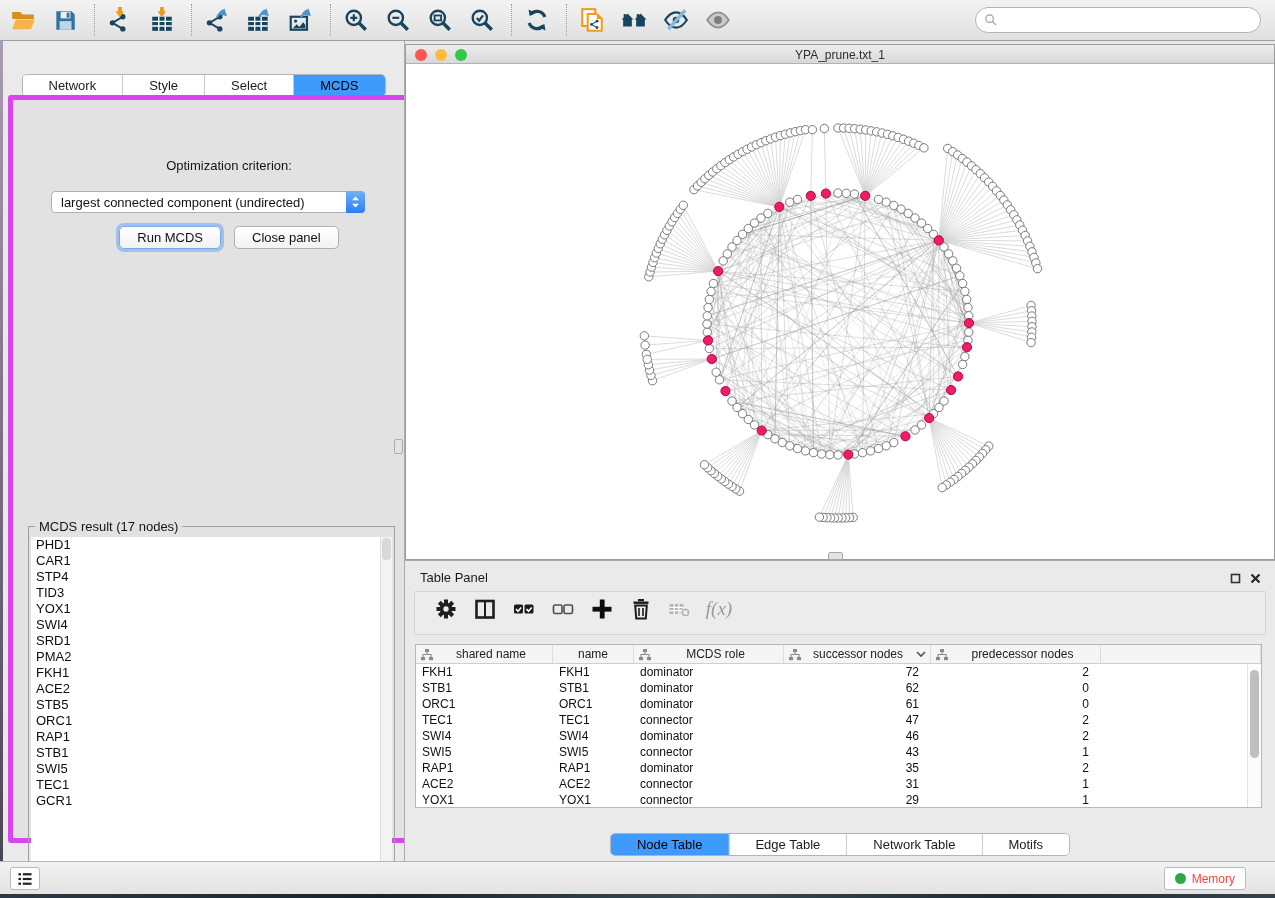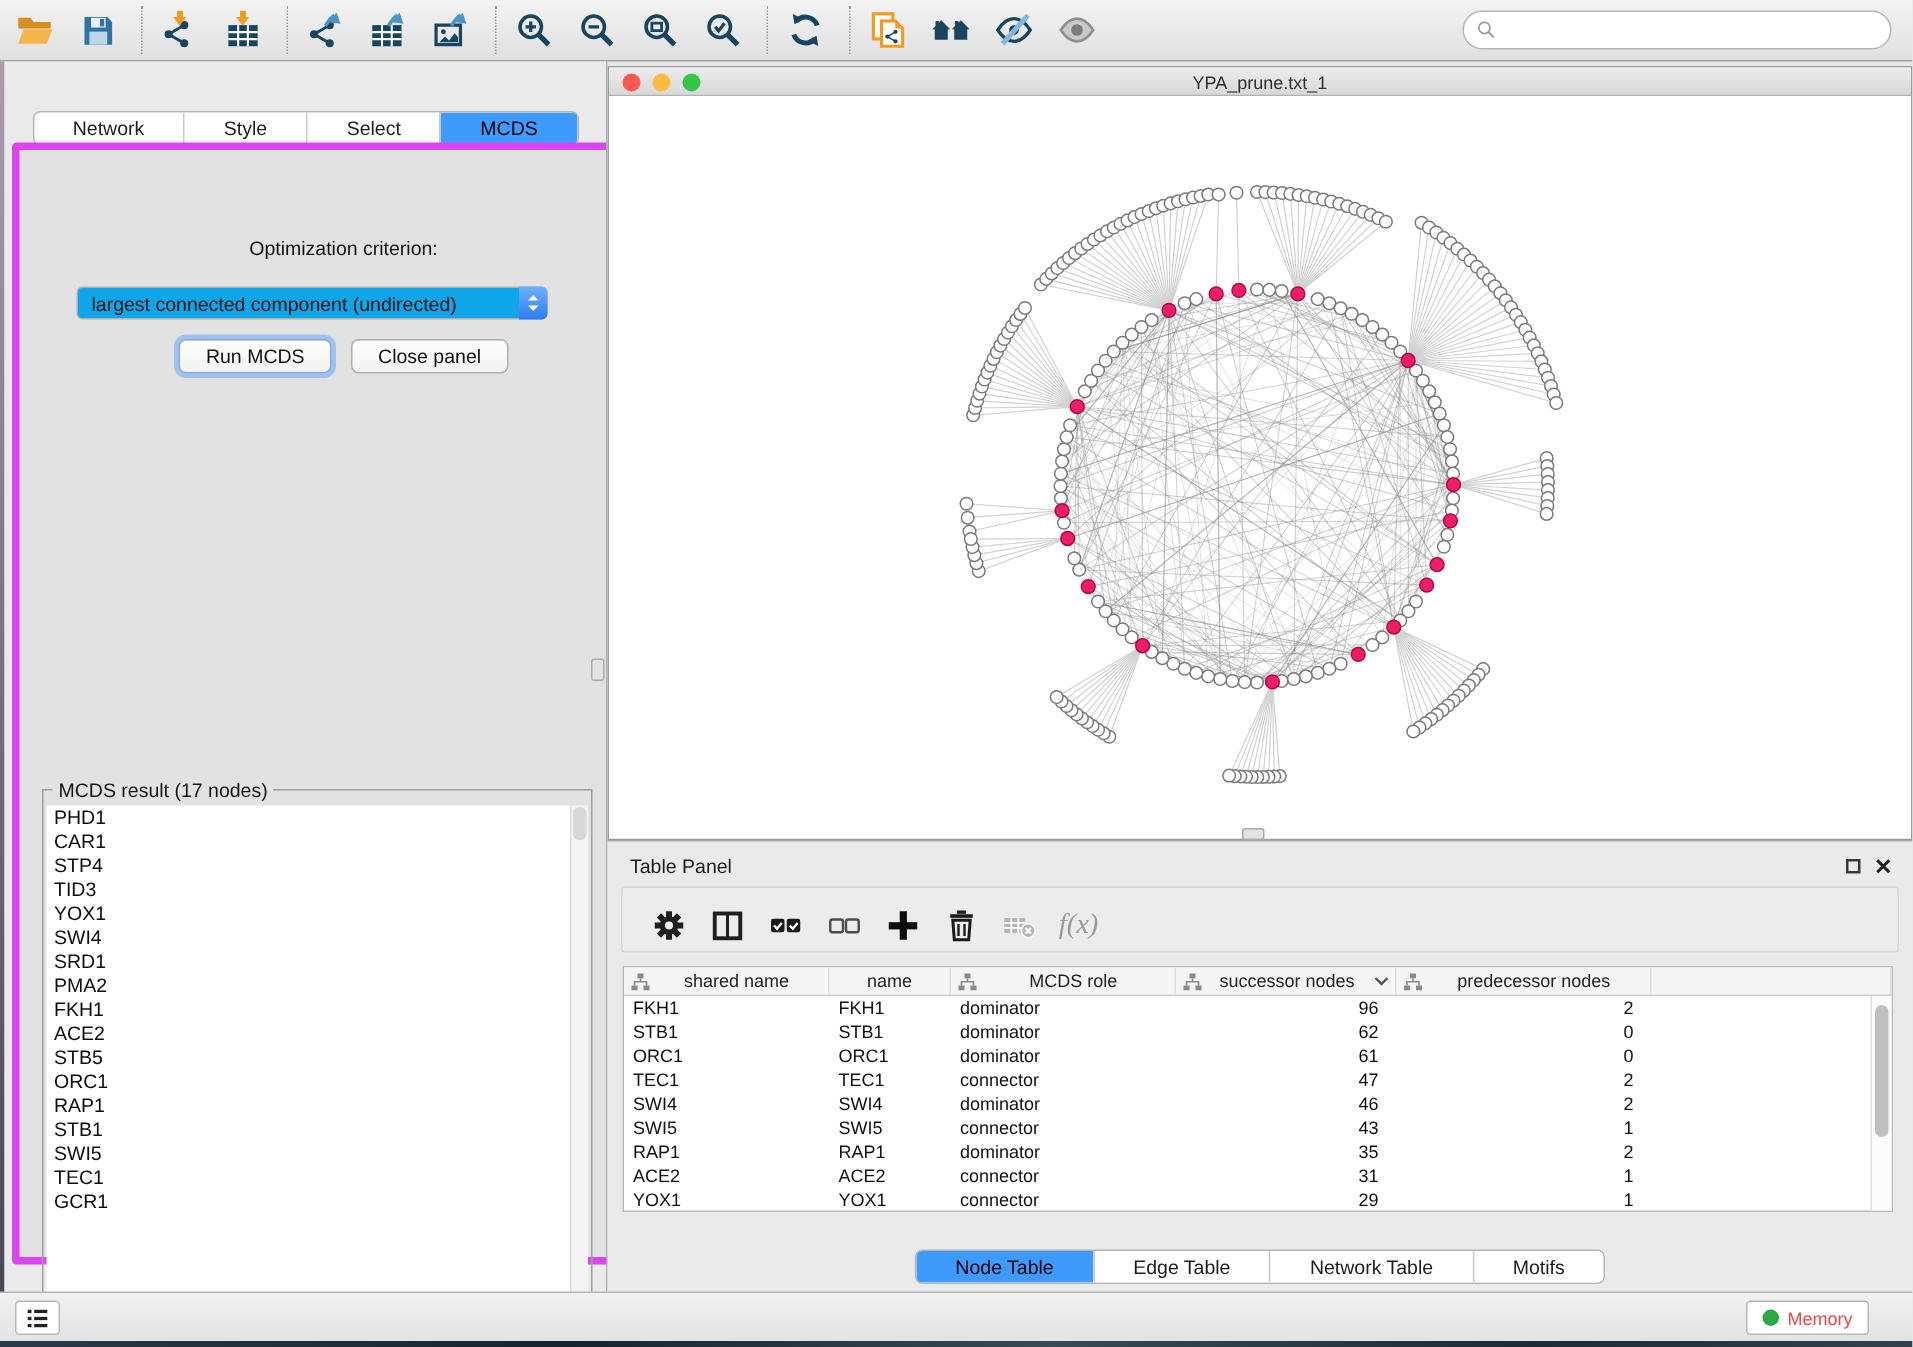--- a/index.html
+++ b/index.html
@@ -35,21 +35,21 @@
 
   .ctl-tabs { position:absolute; top:33px; left:50%; transform:translateX(-50%); }
   .seg-group { display:inline-flex; background:#fff; border:1px solid #b4b4b4; border-radius:5px; overflow:hidden; }
   .seg { padding:3px 26px; font-size:13px; color:#1c1c1c; background:#fff; border-left:1px solid #c9c9c9; white-space:nowrap; }
   .seg:first-child { border-left:none; }
   .seg.active { background:#3e9bfd; color:#000000; }
 
   .ctl-card { position:absolute; left:5px; top:54px; width:442px; height:748px;
     background:#e2e2e2; border:5px solid #d946ef; border-radius:3px; }
   .crit-label { position:absolute; left:0; right:0; top:58px; text-align:center; font-size:13px; color:#141414; }
-  .crit-select { position:absolute; left:38px; top:91px; width:314px; height:22px; background:#0ea5e9;
+  .crit-select { position:absolute; left:38px; top:91px; width:314px; height:22px; background:#ffffff;
     border:1px solid #b0b0b0; border-radius:4px; display:flex; align-items:center; }
   .crit-select .sel-text { flex:1; font-size:13px; padding-left:9px; color:#111; white-space:nowrap; overflow:hidden; }
   .sel-stepper { width:19px; height:22px; margin-right:-1px; border-radius:0 4px 4px 0;
     background:linear-gradient(#6fb1fa,#2e7cf0); display:flex; align-items:center; justify-content:center; }
   .sel-stepper svg { width:11px; height:14px; }
   .btn-row { position:absolute; left:0; right:0; top:126px; display:flex; justify-content:center; gap:13px; }
   .mac-btn { height:23px; padding:0 17px; background:linear-gradient(#ffffff,#f2f2f2); border:1px solid #b0b0b0;
     border-radius:5px; font-size:13px; color:#111; font-family:"Liberation Sans",sans-serif; }
   .mac-btn.focus { box-shadow:0 0 0 3px rgba(105,165,245,.55); border-color:#7aa8e8; }
 
@@ -76,21 +76,21 @@
   .light { width:12px; height:12px; border-radius:50%; }
   .net-title { position:absolute; left:0; right:0; top:3px; text-align:center; font-size:12px; color:#2e2e2e; }
   .net-canvas { position:absolute; left:0; top:19px; width:868px; height:495px; background:#fff; }
   .net-canvas svg { width:868px; height:495px; display:block; }
 
   
   .table-panel { position:absolute; left:405px; top:560px; width:870px; height:301px;
     background:#eaeaea; border-top:1px solid #a8a8a8; }
   .tp-title { position:absolute; left:15px; top:9px; font-size:13px; color:#1b1b1b; }
   .tp-toolbar { position:absolute; left:9px; top:30px; right:9px; height:44px;
-    background:#ececec; border:1px solid #d6d6d6; border-radius:2px; display:flex; align-items:flex-end; padding-left:14px; }
+    background:#ececec; border:1px solid #d6d6d6; border-radius:2px; display:flex; align-items:flex-start; padding-left:14px; }
   .tp-btn { width:34px; height:34px; border:none; background:transparent; display:flex; align-items:center; justify-content:center; margin-right:5px; }
   .tp-btn svg { width:24px; height:24px; }
   .fx { font-family:"Liberation Serif", serif; font-style:italic; font-size:19px; color:#9a9a9a; }
 
   .node-table { position:absolute; left:10px; top:83px; width:847px; height:164px; background:#fff;
     border:1px solid #b9b9b9; }
   .nt-head { display:flex; height:19px; background:#f5f5f5; border-bottom:1px solid #cfcfcf; }
   .nt-hcell { display:flex; align-items:center; border-right:1px solid #dcdcdc; font-size:12px; color:#222; padding:0 4px; }
   .nt-hcell .lbl { flex:1; text-align:center; }
   .nt-hcell svg.org { width:14px; height:13px; flex:0 0 auto; }
@@ -1118,21 +1118,21 @@
             </svg>
             <span class="lbl">predecessor nodes</span>
           </div>
           <div class="nt-hcell" style="flex: 1 1 0%;"></div>
         </div>
       <div class="nt-body" id="nt-body">
           <div class="nt-row">
             <div class="nt-cell" style="width: 137px;">FKH1</div>
             <div class="nt-cell" style="width: 81px;">FKH1</div>
             <div class="nt-cell" style="width: 150px;">dominator</div>
-            <div class="nt-cell num" style="width: 147px;">96</div>
+            <div class="nt-cell num" style="width: 147px;">72</div>
             <div class="nt-cell num" style="width: 170px;">2</div>
           </div>
           <div class="nt-row">
             <div class="nt-cell" style="width: 137px;">STB1</div>
             <div class="nt-cell" style="width: 81px;">STB1</div>
             <div class="nt-cell" style="width: 150px;">dominator</div>
             <div class="nt-cell num" style="width: 147px;">62</div>
             <div class="nt-cell num" style="width: 170px;">0</div>
           </div>
           <div class="nt-row">

